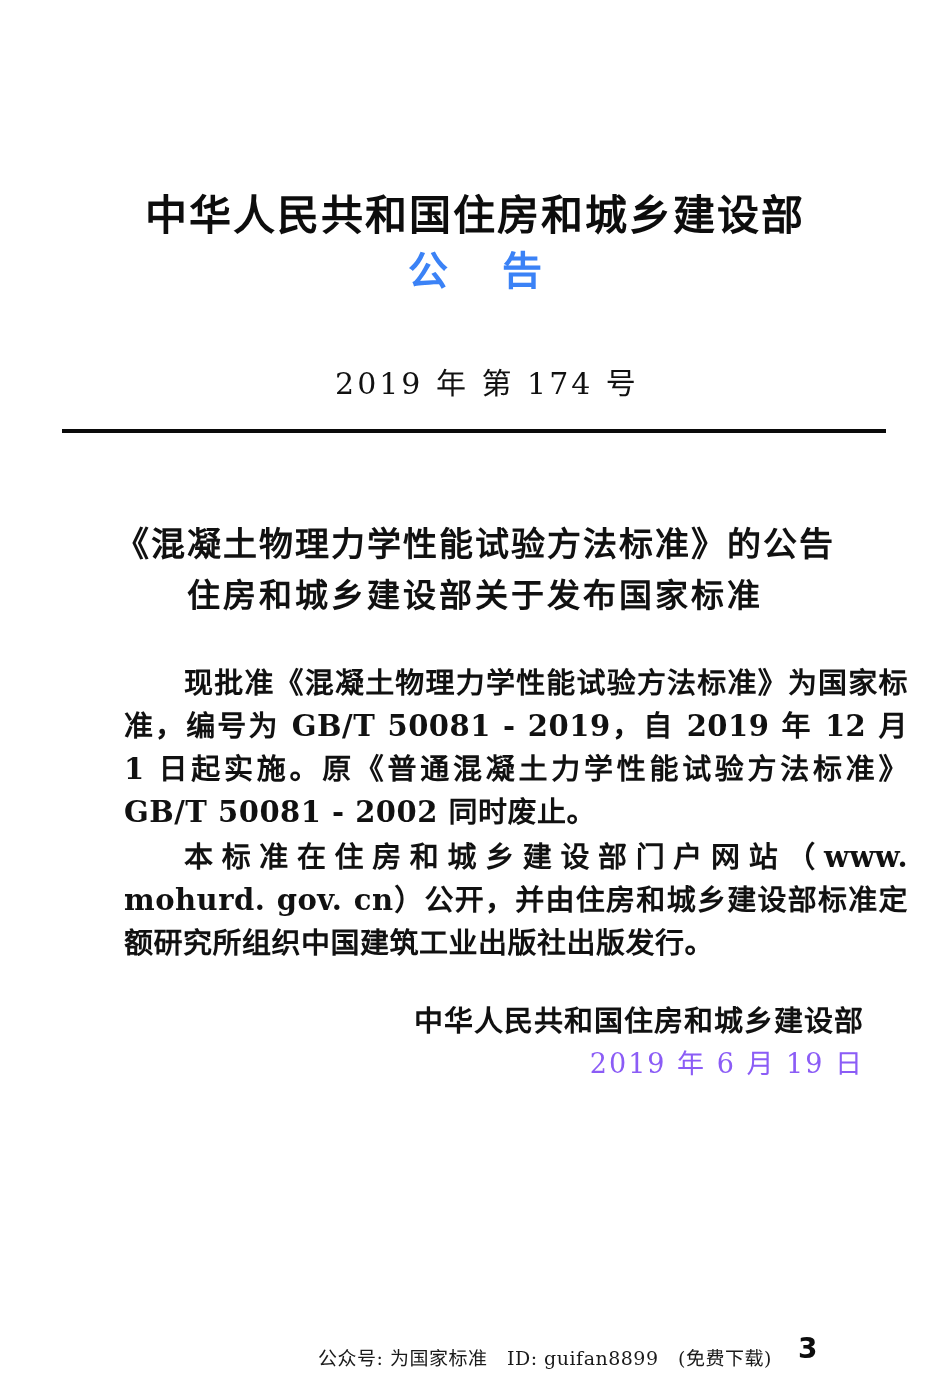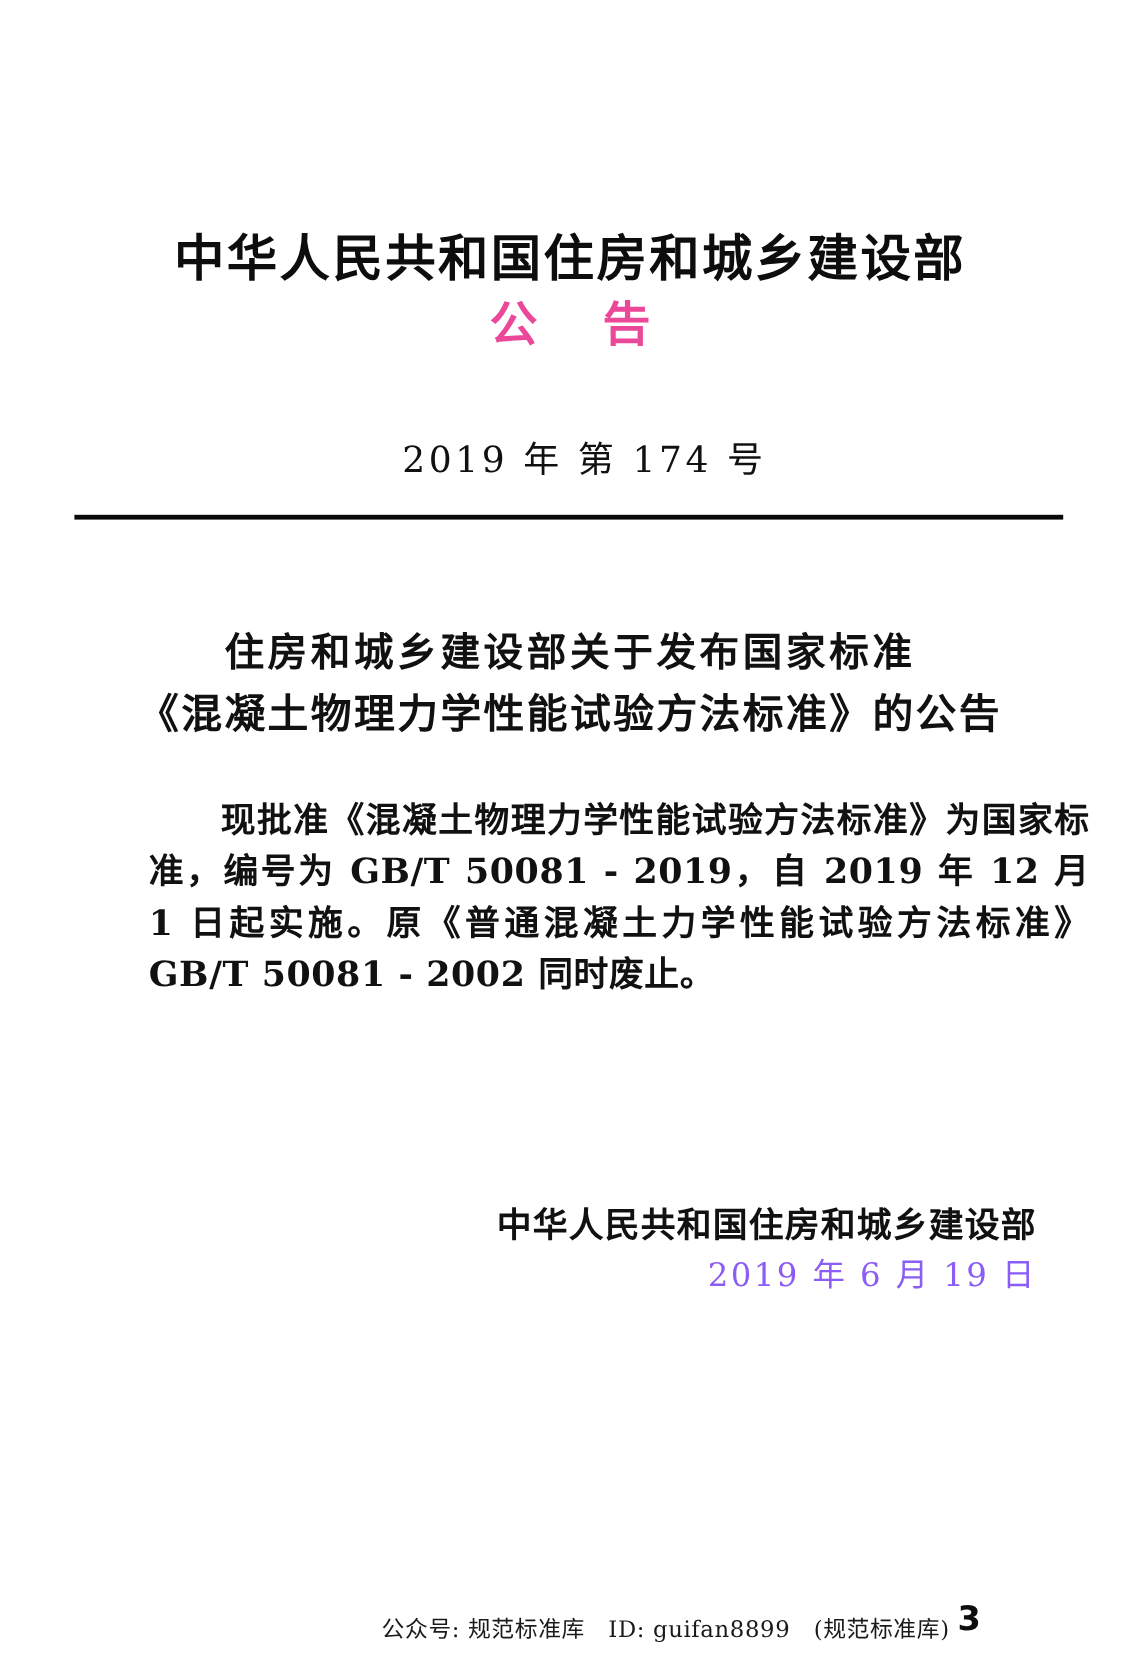--- a/index.html
+++ b/index.html
@@ -39,21 +39,21 @@
     color: #0d0d0d;
     white-space: nowrap;
   }
   .masthead-kind {
     font-family: "DejaVu Sans", "Liberation Sans", sans-serif;
     font-weight: bold;
     font-size: 40px;
     line-height: 58px;
     letter-spacing: 54px;
     text-indent: 54px;
-    color: #ec4899;
+    color: #3b82f6;
   }
 
   
   .issue-line {
     position: absolute;
     left: 12px;
     top: 364px;
     width: 950px;
     text-align: center;
     font-family: "DejaVu Serif", "Liberation Serif", serif;
@@ -175,30 +175,31 @@
   <div class="masthead">
     <div class="masthead-org">中华人民共和国住房和城乡建设部</div>
     <div class="masthead-kind">公告</div>
   </div>
 
   <div class="issue-line">2019 年    第 174 号</div>
 
   <div class="divider"></div>
 
   <div class="doc-title">
+    <div class="doc-title-line second">《混凝土物理力学性能试验方法标准》的公告</div>
     <div class="doc-title-line first">住房和城乡建设部关于发布国家标准</div>
-    <div class="doc-title-line second">《混凝土物理力学性能试验方法标准》的公告</div>
   </div>
 
   <div class="body-block">
     <p class="para">现批准《混凝土物理力学性能试验方法标准》为国家标准，编号为 GB/T 50081 - 2019，自 2019 年 12 月 1 日起实施。原《普通混凝土力学性能试验方法标准》GB/T 50081 - 2002 同时废止。</p>
+    <p class="para">本标准在住房和城乡建设部门户网站（www. mohurd. gov. cn）公开，并由住房和城乡建设部标准定额研究所组织中国建筑工业出版社出版发行。</p>
   </div>
 
   <div class="signature">
     <div class="sig-org">中华人民共和国住房和城乡建设部</div>
     <div class="sig-date">2019 年 6 月 19 日</div>
   </div>
 
-  <div class="footer-note">公众号: 规范标准库　ID: guifan8899　(规范标准库)</div>
+  <div class="footer-note">公众号: 为国家标准　ID: guifan8899　(免费下载)</div>
 
   <div class="page-number">3</div>
 
 </div>
 
 </body></html>

